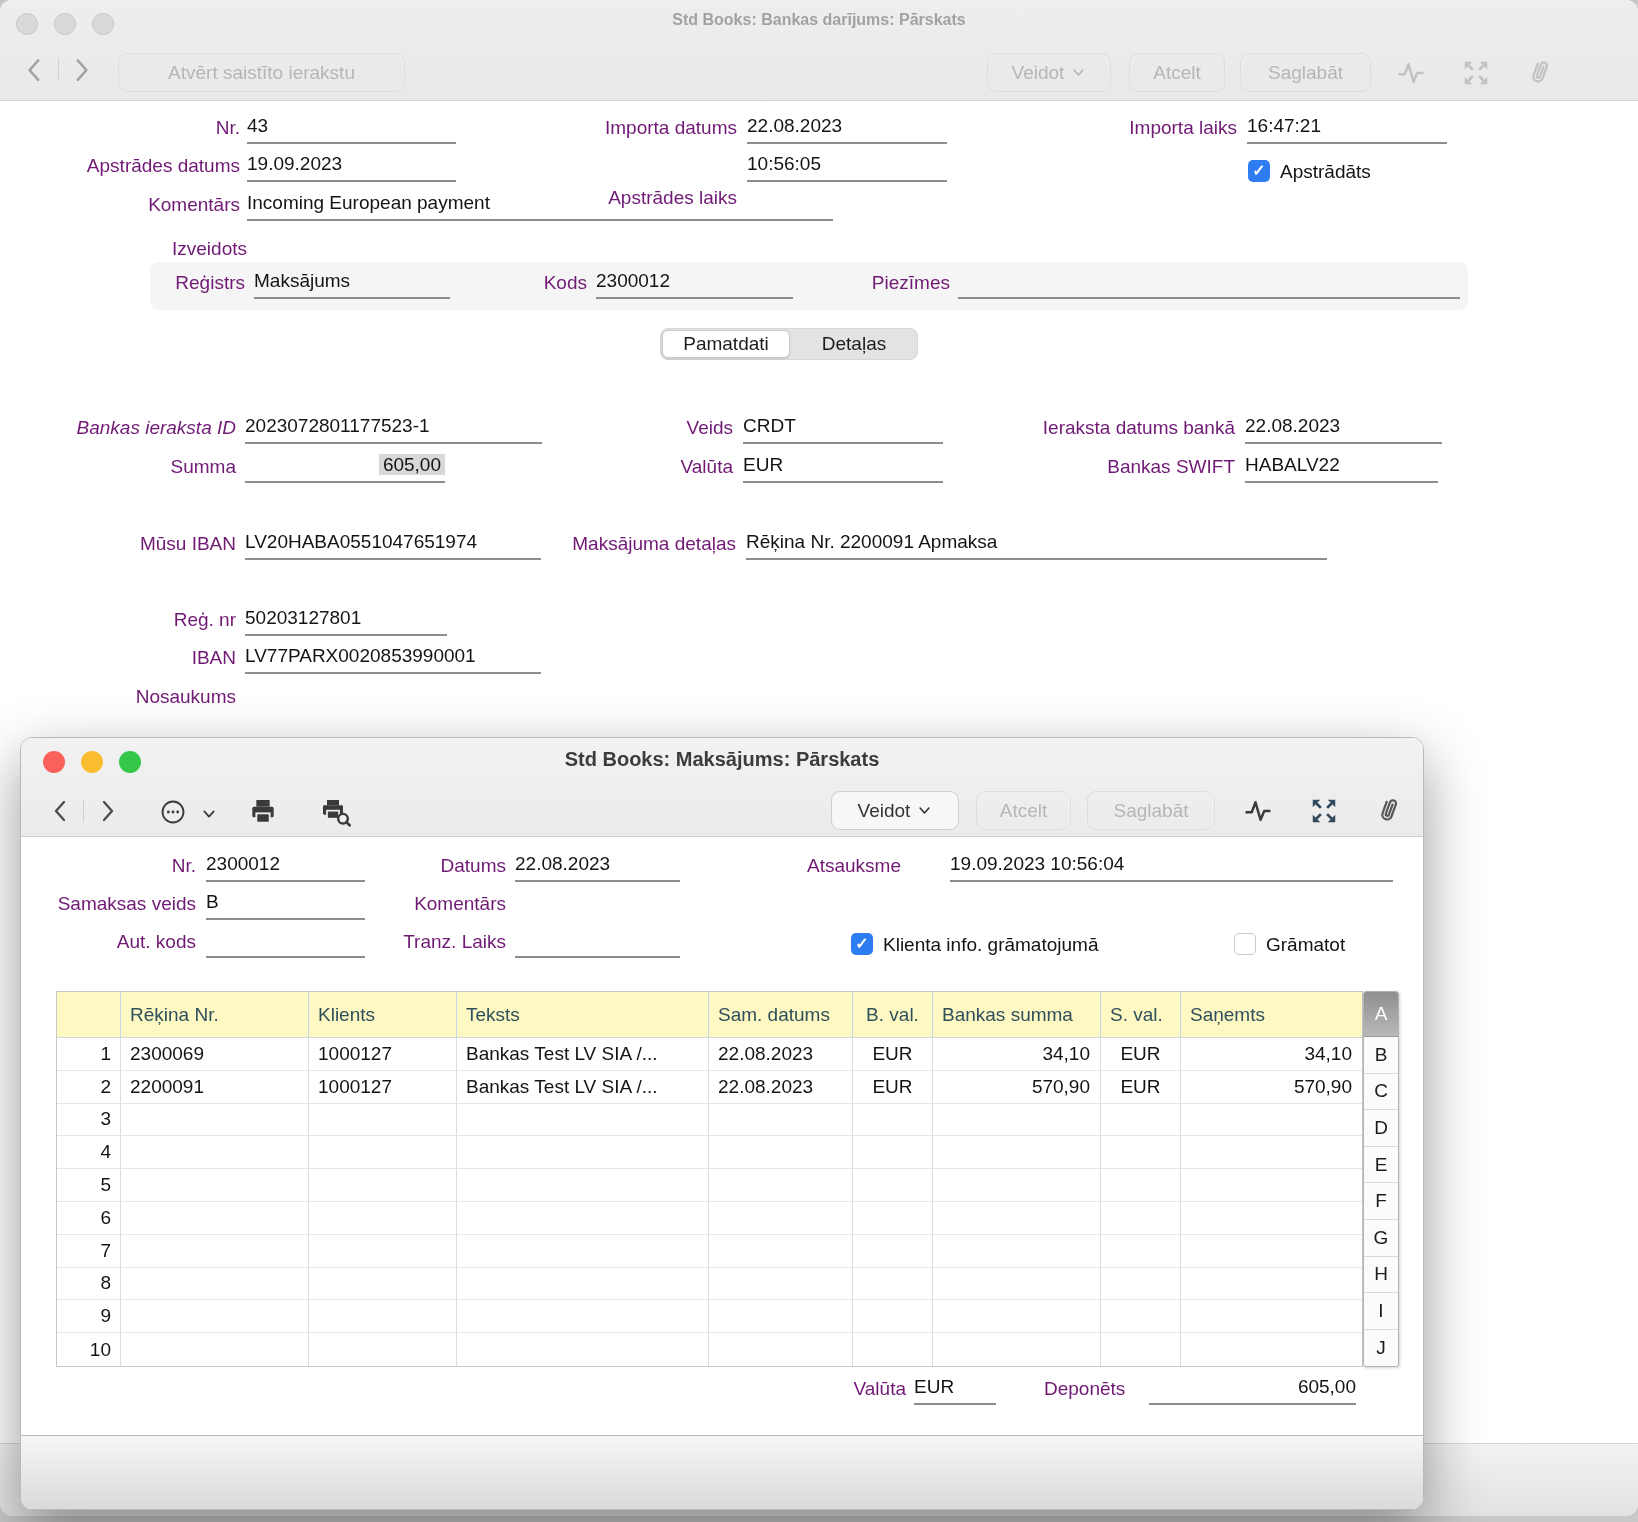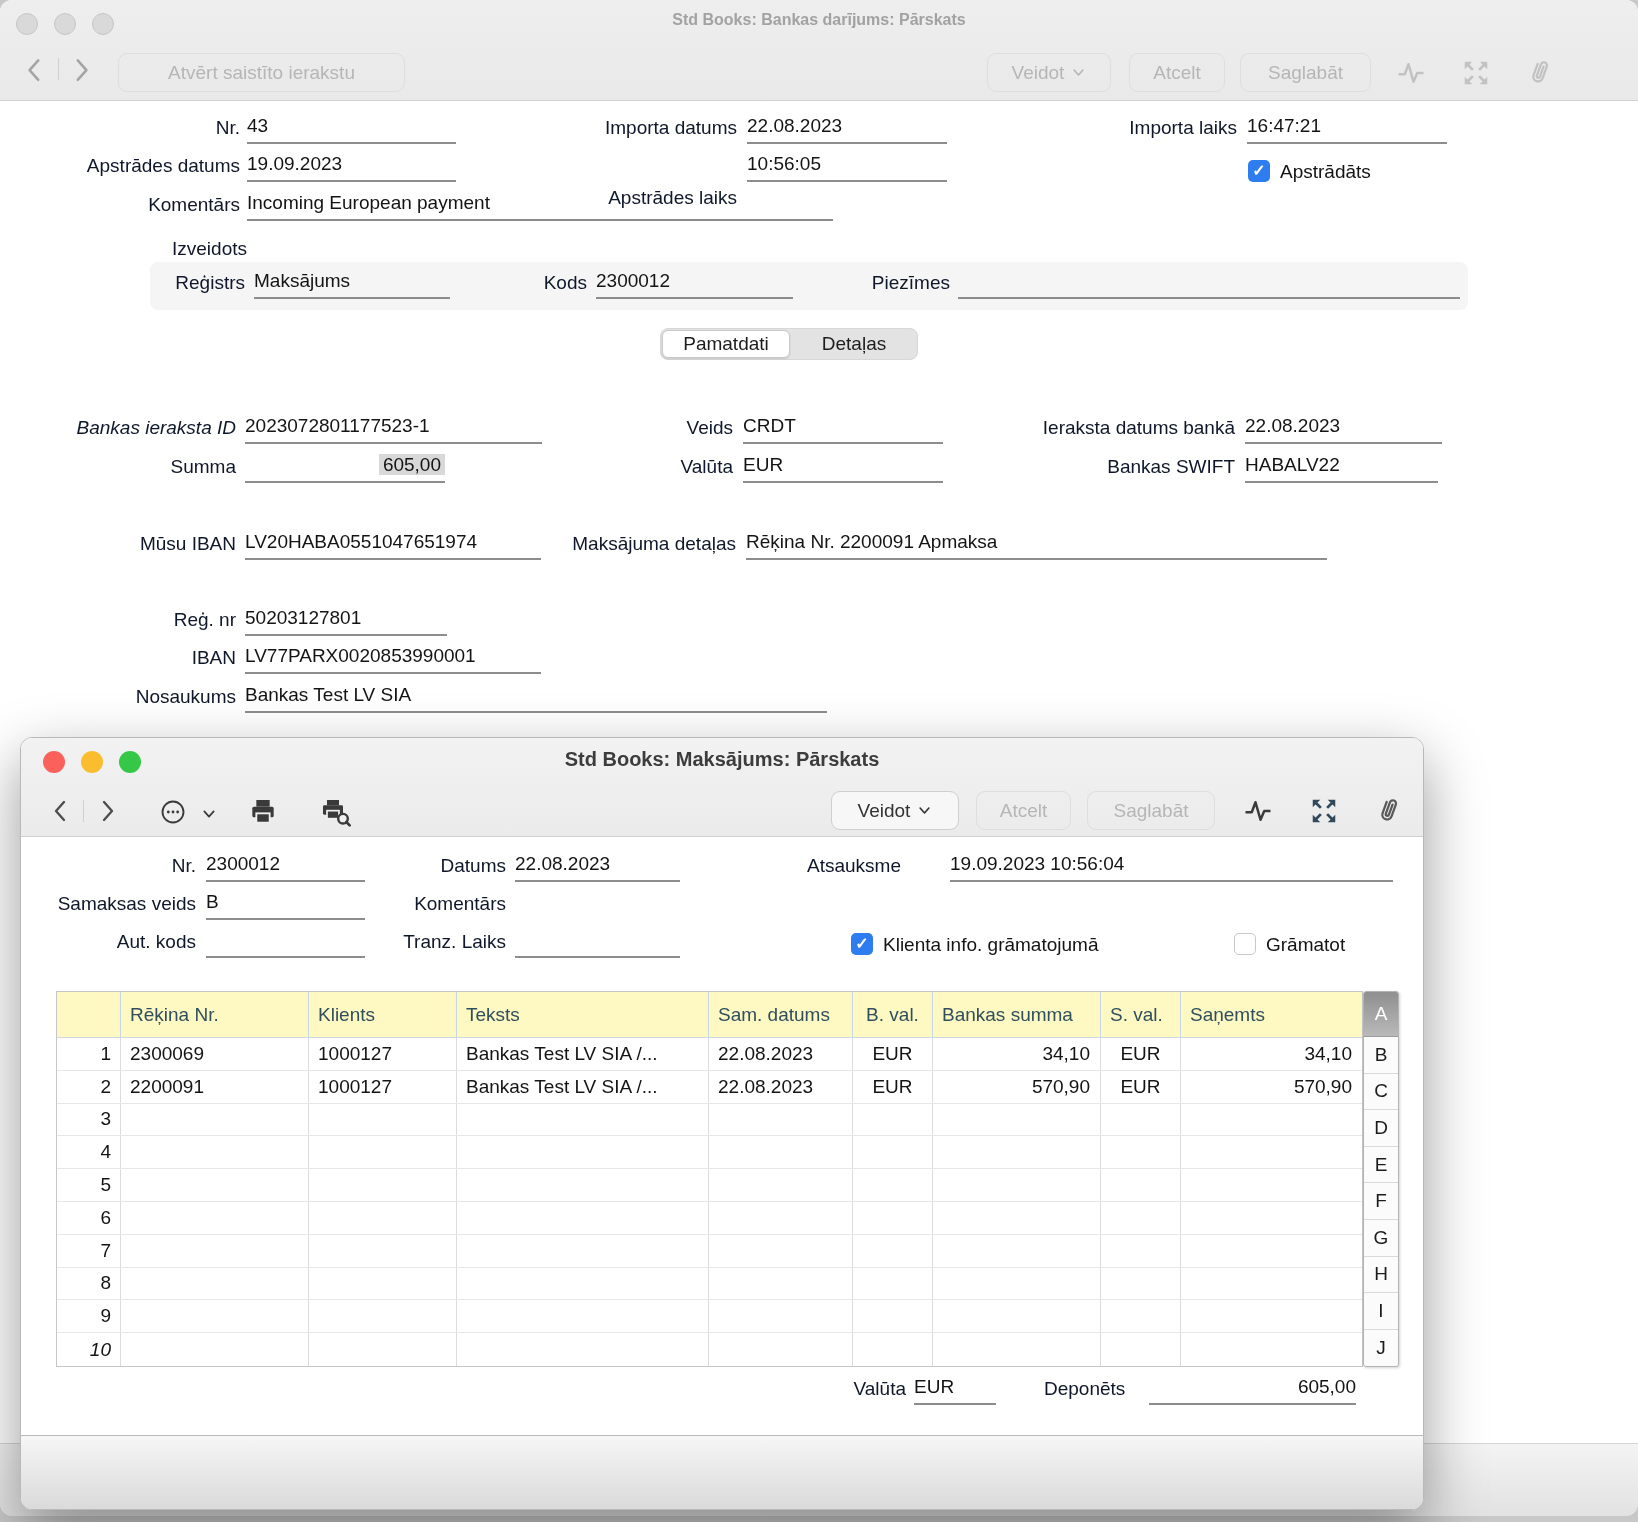--- a/index.html
+++ b/index.html
@@ -13,21 +13,21 @@
   .front-title{position:absolute;left:0;top:10px;width:100%;text-align:center;font-size:20px;font-weight:bold;color:#3c3c3c;}
   .navchev{position:absolute;top:56px;width:26px;height:26px;color:#a3a3a3;}
   .navsep{position:absolute;top:58px;width:1px;height:22px;background:#d0d0d0;}
   .tbtn{position:absolute;top:53px;height:39px;box-sizing:border-box;border:1.5px solid #dedede;border-radius:9px;display:flex;align-items:center;justify-content:center;font-size:19px;color:#b6b6b6;background:transparent;gap:7px;}
   .tbtn.enabled{border-color:#cfcfcf;background:#f7f7f7;color:#333;}
   .ticon{position:absolute;top:58px;width:30px;height:30px;color:#c2c2c2;}
   .ticon.dark{color:#3a3a3a;}
   .ticon.navy{color:#32495c;}
   .ticon.mid{color:#5a5a5a;}
   
-  .field-lbl{position:absolute;height:26px;text-align:right;font-size:19px;color:#0f172a;white-space:nowrap;}
+  .field-lbl{position:absolute;height:26px;text-align:right;font-size:19px;color:#701a75;white-space:nowrap;}
   .field-lbl.left{text-align:left;}
   .field-val{position:absolute;height:27px;border-bottom:2px solid #8d8d8d;font-size:19px;color:#141414;white-space:nowrap;overflow:hidden;}
   .field-val.right{text-align:right;}
   .hl{background:#d8d8d8;padding:0 4px;}
   .cbox{position:absolute;width:22px;height:22px;box-sizing:border-box;border-radius:5px;}
   .cbox.on{background:#2d7cf0;color:#fff;font-size:16px;font-weight:bold;text-align:center;line-height:22px;}
   .cbox.off{background:#fff;border:1.5px solid #c8c8c8;}
   .cb-lbl{position:absolute;font-size:19px;color:#141414;white-space:nowrap;}
   .grey-box{position:absolute;left:150px;top:262px;width:1318px;height:48px;background:#f5f5f5;border-radius:8px;}
   
@@ -40,21 +40,21 @@
   .tl.red{background:#f9615a;}
   .tl.yellow{background:#fbbd30;}
   .tl.green{background:#34c748;}
   .fchev{position:absolute;top:60px;width:26px;height:26px;color:#4b4b4b;}
   
   .grid{position:absolute;left:35px;top:253px;width:1305px;border:1px solid #c7c7c7;border-top:none;box-sizing:content-box;}
   .grid-header{display:flex;height:45px;background:#fef9c3;border-top:1px solid #c7c7c7;border-bottom:1px solid #cdd9df;}
   .grid-header .cell{display:flex;align-items:center;font-size:19px;color:#2f4f5c;border-right:1px solid #c5d8e2;box-sizing:border-box;padding-left:9px;}
   .grid-header .cell:last-child{border-right:none;}
   .grid-row{display:flex;height:32.8px;border-bottom:1px solid #e7e7e7;box-sizing:border-box;}
-  .grid-row:last-child{border-bottom:none;font-style:italic;}
+  .grid-row:last-child{border-bottom:none;}
   .grid-row .cell{font-size:19px;color:#141414;border-right:1px solid #dcdcdc;box-sizing:border-box;display:flex;align-items:center;padding-left:9px;white-space:nowrap;overflow:hidden;}
   .grid-row .cell:last-child{border-right:none;}
   .cell.num{width:64px;justify-content:flex-end;padding-right:9px;padding-left:0;}
   .cell.c0{width:188px;}
   .cell.c1{width:148px;}
   .cell.c2{width:252px;}
   .cell.c3{width:144px;}
   .cell.c4{width:80px;justify-content:center;padding-left:0;}
   .cell.c5{width:168px;justify-content:flex-end;padding-right:10px;padding-left:0;}
   .cell.c6{width:80px;justify-content:center;padding-left:0;}
@@ -183,21 +183,20 @@
     <div class="field-lbl" style="left:0px;top:533px;width:236px;">Mūsu IBAN</div>
     <div class="field-val" style="left:245px;top:531px;width:296px;">LV20HABA0551047651974</div>
     <div class="field-lbl" style="left:500px;top:533px;width:236px;">Maksājuma detaļas</div>
     <div class="field-val" style="left:746px;top:531px;width:581px;">Rēķina Nr. 2200091 Apmaksa</div>
 
     <div class="field-lbl" style="left:0px;top:609px;width:236px;">Reģ. nr</div>
     <div class="field-val" style="left:245px;top:607px;width:202px;">50203127801</div>
     <div class="field-lbl" style="left:0px;top:647px;width:236px;">IBAN</div>
     <div class="field-val" style="left:245px;top:645px;width:296px;">LV77PARX0020853990001</div>
     <div class="field-lbl" style="left:0px;top:686px;width:236px;">Nosaukums</div>
-    <div class="field-val" style="left:245px;top:684px;width:582px;">Bankas Test LV SIA</div>
 
     <div class="back-bottom"></div>
   </div>
 
   <div class="front-win">
     <div class="front-chrome">
       <div class="tl red" style="left:22px;"></div>
       <div class="tl yellow" style="left:60px;"></div>
       <div class="tl green" style="left:98px;"></div>
       <div class="front-title">Std Books: Maksājums: Pārskats</div>

